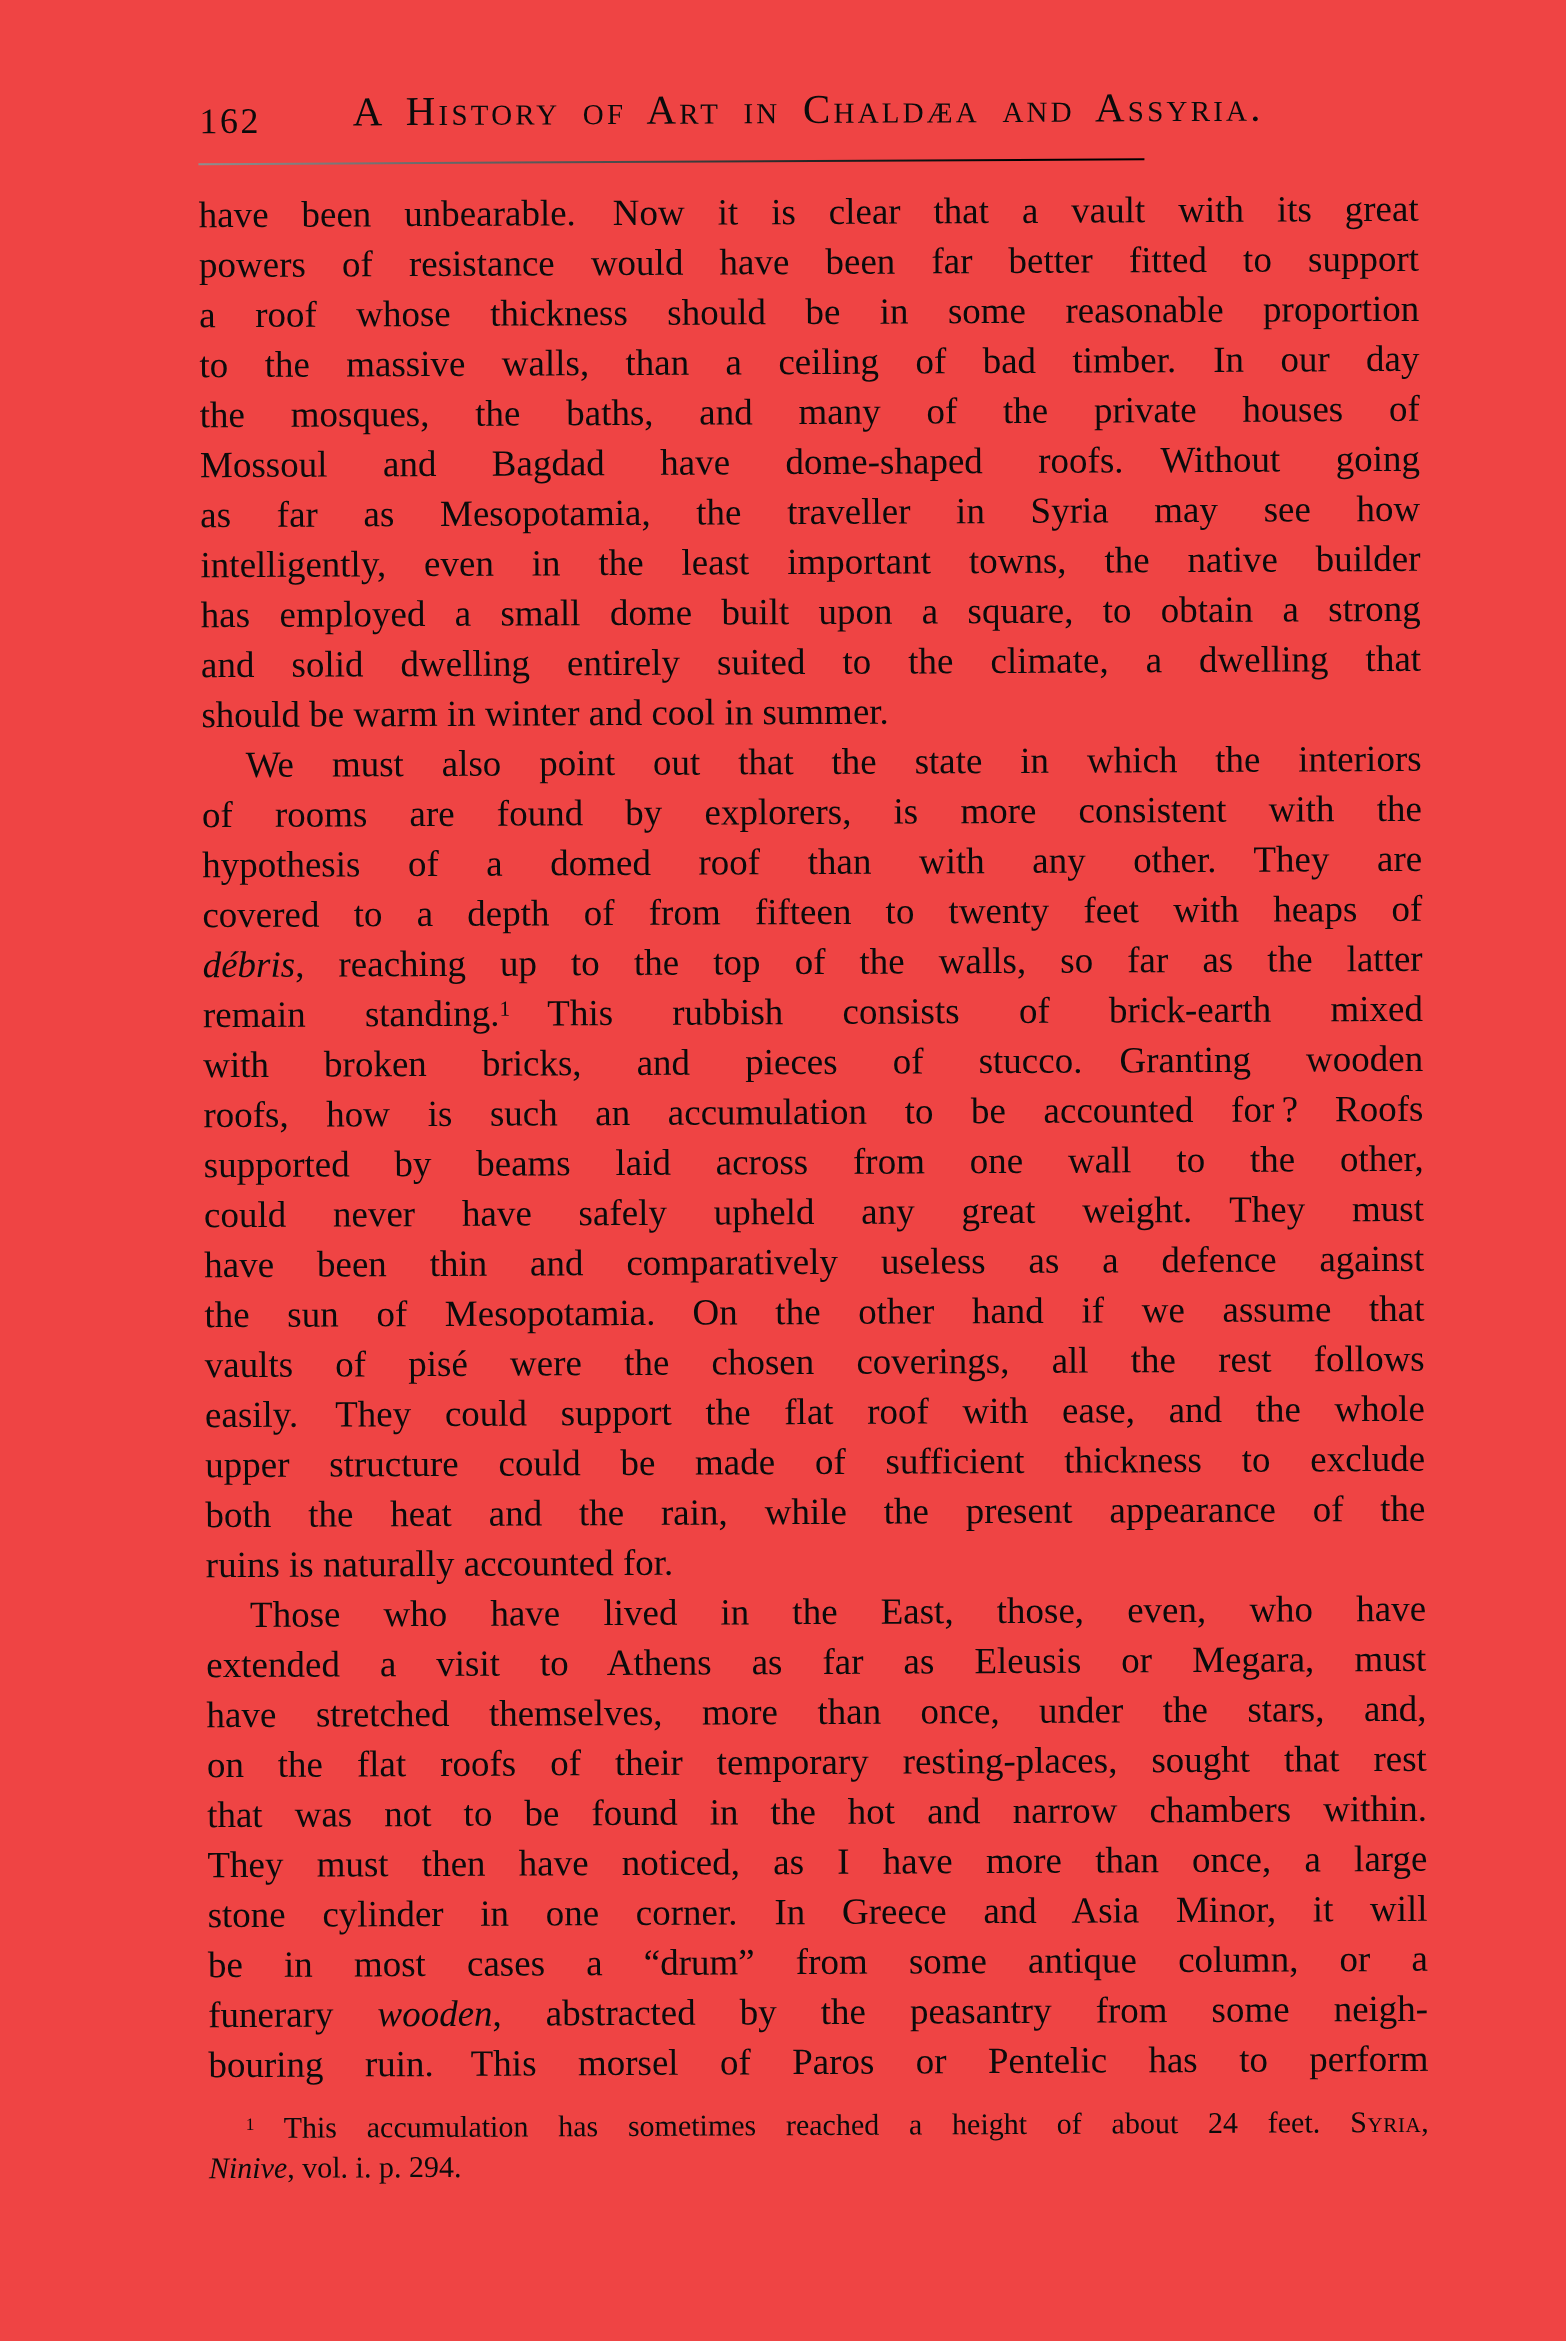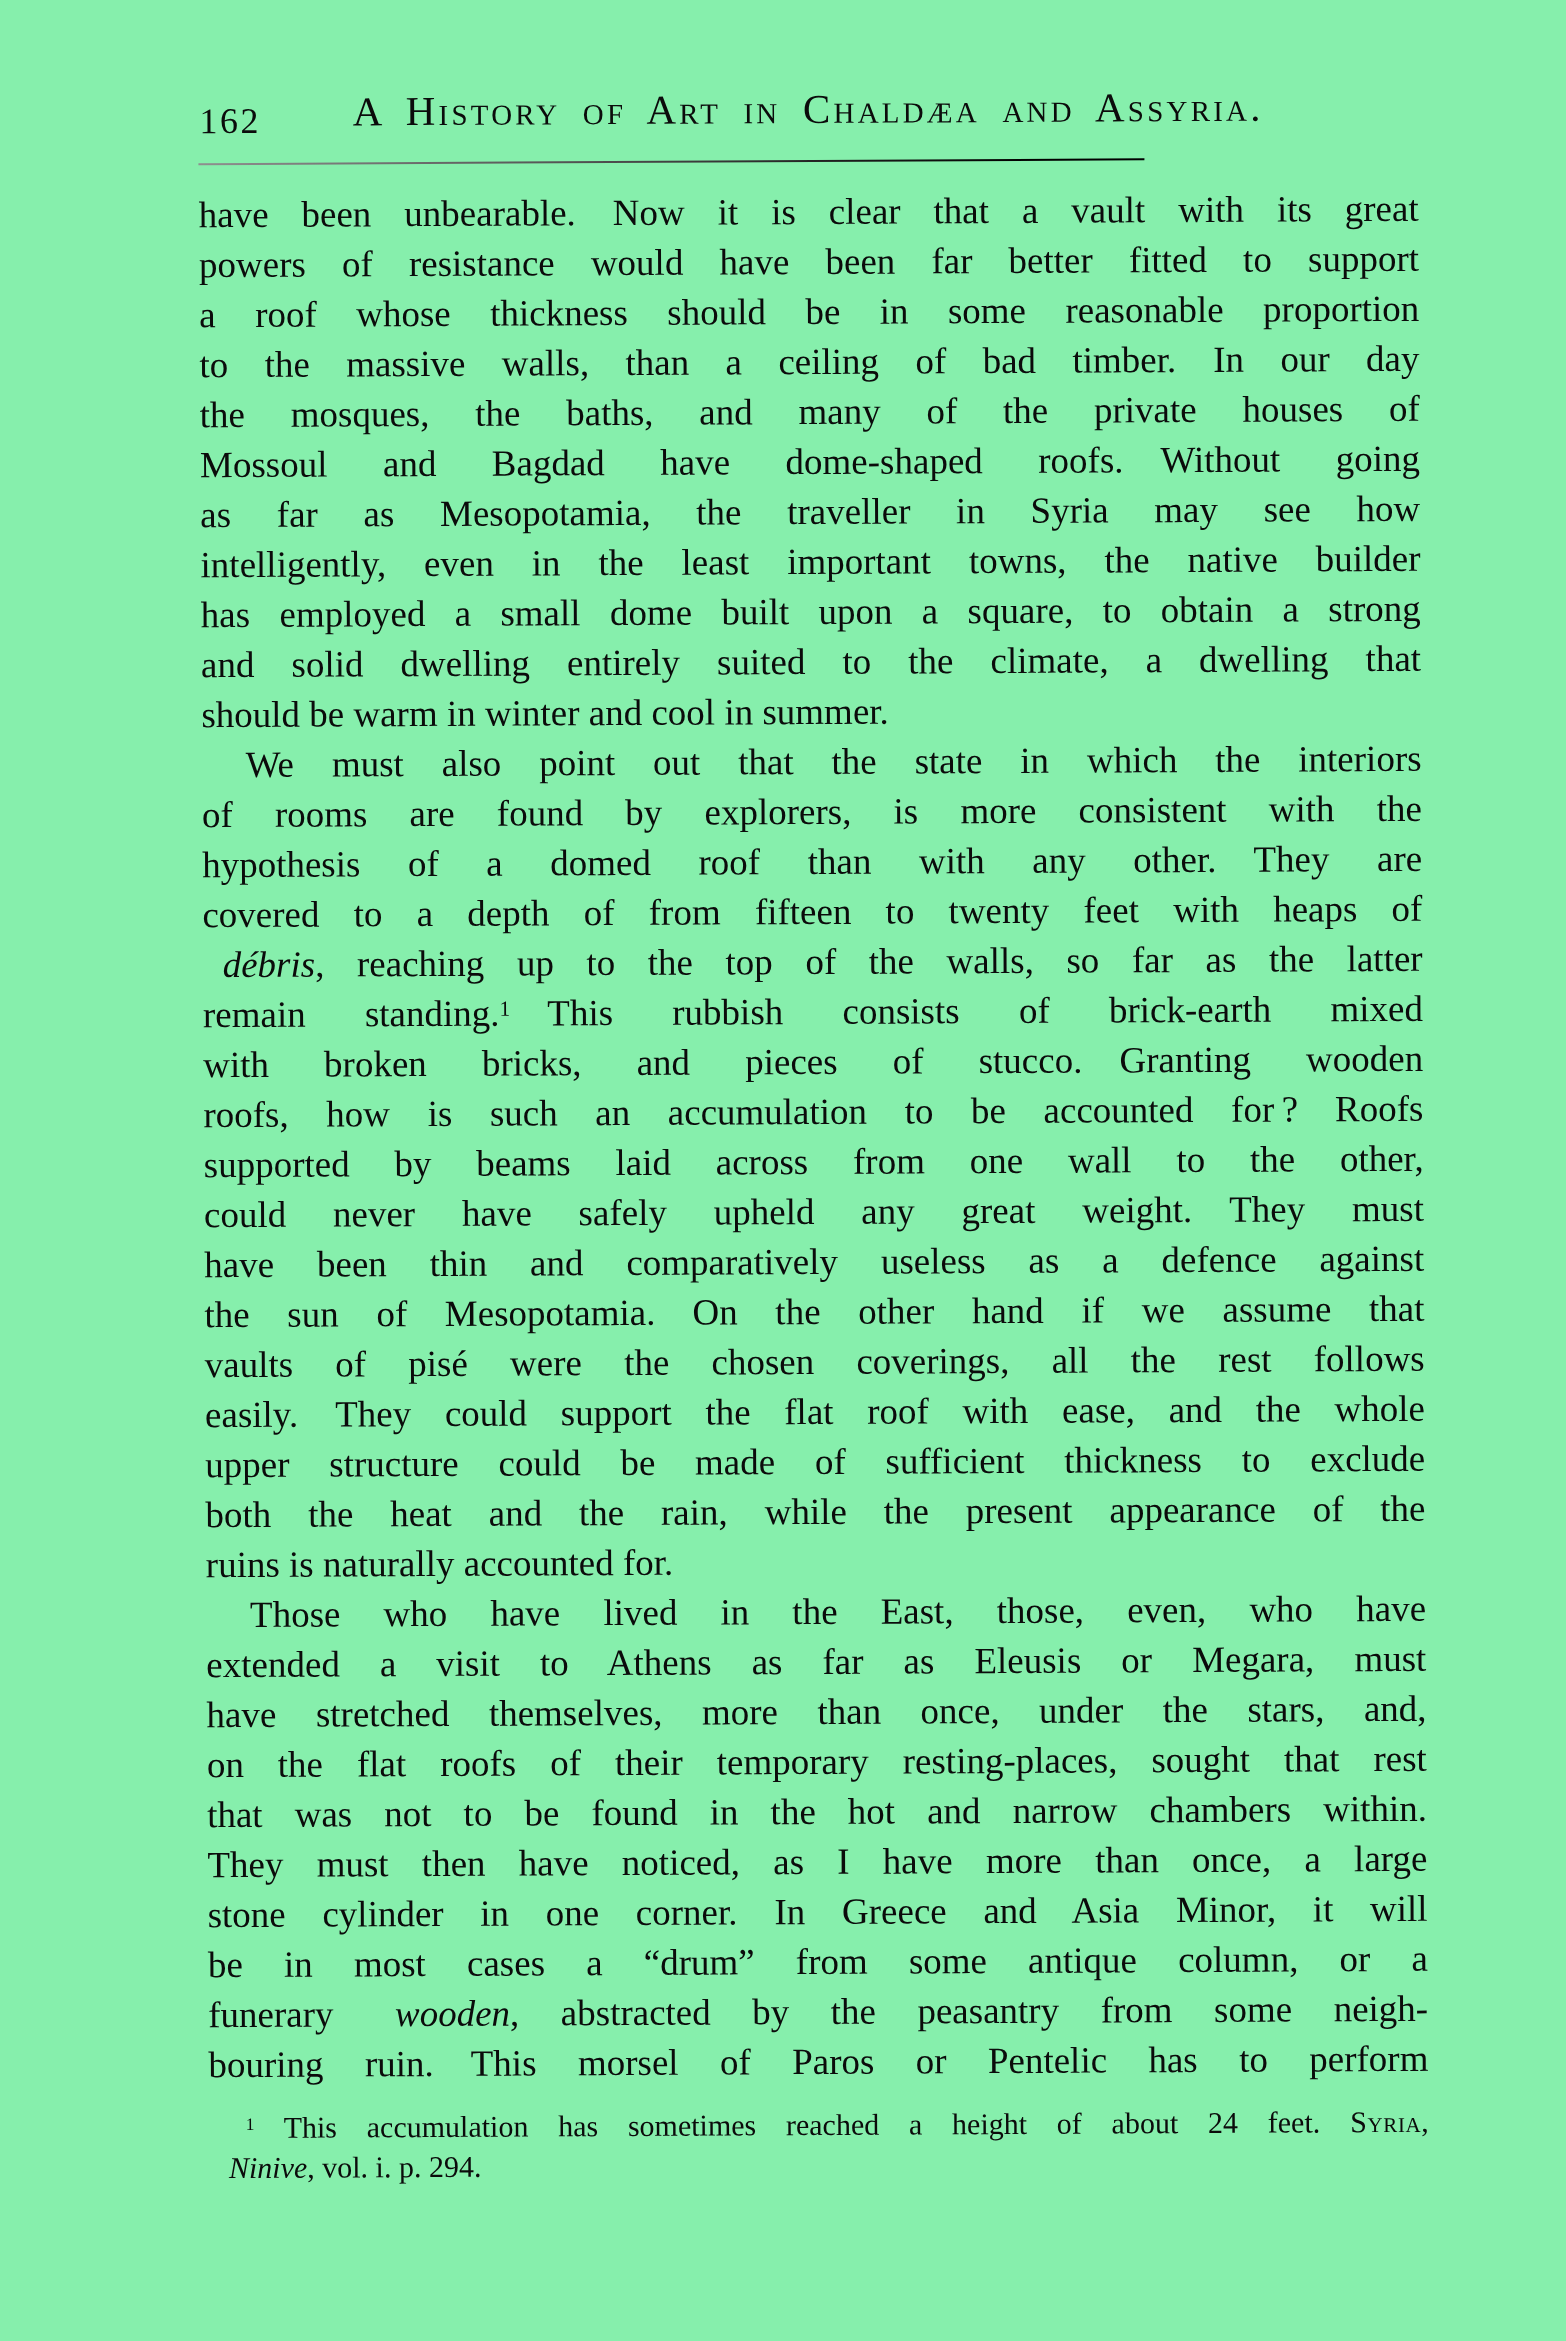--- a/index.html
+++ b/index.html
@@ -6,21 +6,21 @@
     margin: 0;
     padding: 0;
     width: 1567px;
     height: 2342px;
     background: #ffffff;
   }
   .page {
     position: relative;
     width: 1567px;
     height: 2342px;
-    background: #86efac;
+    background: #ef4444;
     overflow: hidden;
     font-family: "Liberation Serif", "DejaVu Serif", serif;
     color: #0b0b0b;
   }
   .content {
     position: absolute;
     left: 198px;
     top: 80px;
     width: 1220px;
     transform: rotate(-0.3deg);
@@ -60,21 +60,21 @@
   }
   .tl {
     text-align: justify;
     text-align-last: justify;
   }
   .tl.indent { text-indent: 44px; }
   .tl.end {
     text-align: left;
     text-align-last: left;
   }
-  .tl i, .fl i { font-style: italic; margin-left: 20px; }
+  .tl i, .fl i { font-style: italic; }
   sup {
     font-size: 58%;
     line-height: 0;
     position: relative;
     top: -0.45em;
     vertical-align: baseline;
   }
   .sc { font-variant: small-caps; letter-spacing: 0.6px; }
   
   .footnote {

